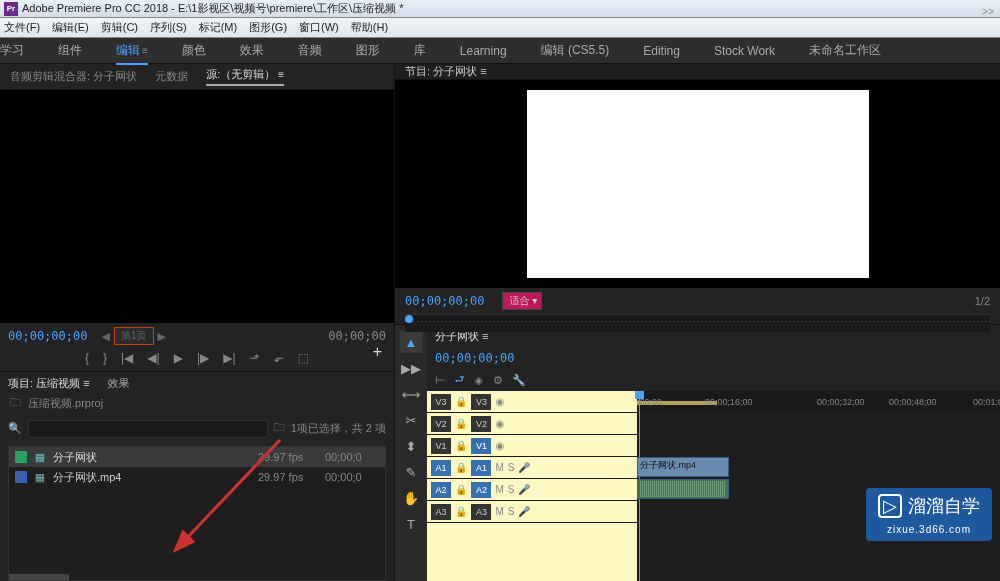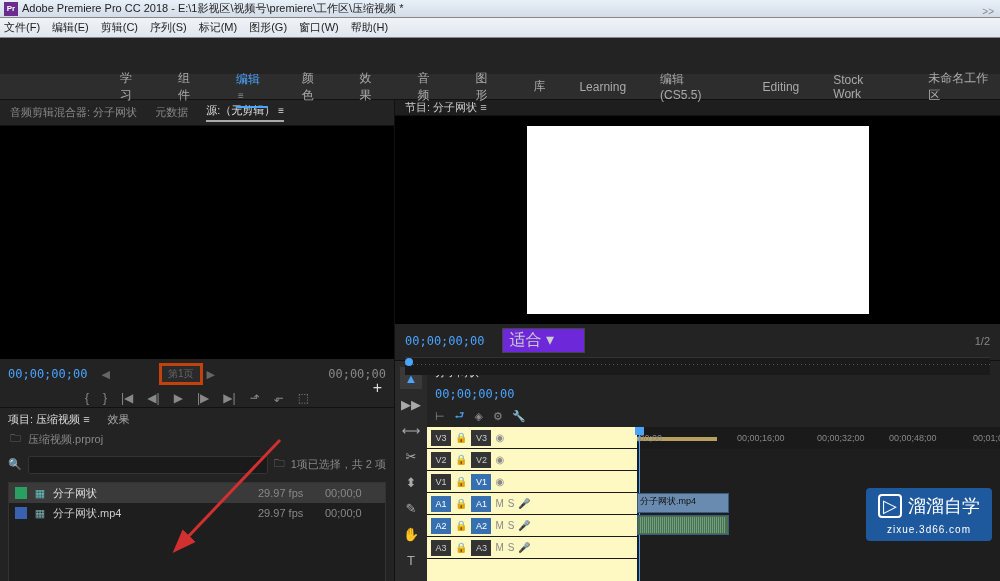--- a/index.html
+++ b/index.html
@@ -2,38 +2,38 @@
 <html><head>
 <meta charset="utf-8">
 <style>
 * { box-sizing: border-box; margin: 0; padding: 0; }
 body { font-family: "Microsoft YaHei", Arial, sans-serif; font-size: 11px; background: #232323; color: #ccc; width: 1000px; height: 581px; overflow: hidden; position: relative; }
 .titlebar { background: linear-gradient(#e8f0f8, #d4dce8); height: 18px; display: flex; align-items: center; padding: 0 4px; border-bottom: 1px solid #888; }
 .titlebar .logo { width: 14px; height: 14px; background: #6a2c8f; display: inline-flex; align-items: center; justify-content: center; color: #fff; font-size: 8px; font-weight: bold; margin-right: 4px; }
 .titlebar-text { color: #222; font-size: 11px; }
 .menubar { background: linear-gradient(#f0f4f8, #e0e6ee); height: 20px; display: flex; align-items: center; padding: 0 4px; gap: 12px; color: #222; border-bottom: 1px solid #888; }
 .menubar span { cursor: pointer; }
-.workspace-bar { background: #2d2d2d; height: 26px; display: flex; align-items: center; gap: 34px; padding-left: 120px; color: #aaa; font-size: 12px; border-bottom: 1px solid #111; margin-top: 36px; }
+.workspace-bar { background: #2d2d2d; height: 26px; display: flex; align-items: center; gap: 34px; color: #aaa; font-size: 12px; border-bottom: 1px solid #111; }
 .workspace-bar span { cursor: pointer; position: relative; }
 .workspace-bar .active { color: #4aa3ff; }
 .workspace-bar .active::after { content: ""; position: absolute; bottom: -6px; left: 0; right: 0; height: 2px; background: #4aa3ff; }
 .ws-menu { font-size: 10px; color: #888; margin-left: 2px; }
 .main { display: flex; height: calc(100% - 64px); }
 .left { width: 395px; display: flex; flex-direction: column; border-right: 1px solid #111; }
 .right { flex: 1; display: flex; flex-direction: column; }
 .panel-tabs { background: #232323; height: 26px; display: flex; align-items: center; padding: 0 10px; gap: 18px; color: #888; font-size: 11px; border-bottom: 1px solid #111; }
 .panel-tabs span { cursor: pointer; }
 .panel-tabs .active { color: #ddd; border-bottom: 2px solid #aaa; padding-bottom: 2px; }
 .panel-tabs .menu-icon { font-size: 10px; }
 .source-panel { flex: 1; background: #1e1e1e; position: relative; display:flex; flex-direction:column; }
 .source-black { flex:1; background: #000; }
 .source-controls { background: #232323; height: 48px; padding: 4px 8px; }
 .timecode { color: #4aa3ff; font-size: 12px; font-family: monospace; }
 .page-nav { display: inline-flex; align-items: center; gap: 4px; color: #666; margin: 0 14px; }
-.page-box { border: 3px solid #c2410c; background: #2a2a2a; padding: 1px 6px; font-size: 10px; margin-left: 45px; }
+.page-box { border: 1px solid #c2410c; background: #2a2a2a; padding: 1px 6px; font-size: 10px; }
 .transport { display: flex; gap: 14px; color: #888; margin-top: 6px; justify-content: center; align-items: center; font-size: 12px; }
 .transport span { cursor:pointer; }
 .add-btn { position: absolute; right: 12px; bottom: 10px; color: #ddd; font-size: 16px; cursor: pointer; }
 .project-panel { height: 210px; background: #232323; border-top: 1px solid #111; display: flex; flex-direction: column; justify-content: space-between; }
 .proj-tabs { height: 22px; display: flex; align-items: center; padding: 0 8px; gap: 18px; color: #aaa; }
 .proj-tabs .active { color: #ddd; }
 .proj-filename { color: #888; padding: 2px 8px 4px 28px; font-size: 11px; }
 .folder-icon { color: #888; margin-right: 4px; position: absolute; left: 10px; }
 .proj-row { display: flex; align-items: center; padding: 4px 8px; gap: 6px; }
 .search-box { flex: 1; background: #1a1a1a; border: 1px solid #333; height: 18px; border-radius: 2px; }
@@ -53,21 +53,21 @@
 .row-fps { width: 67px; color: #888; }
 .row-start { width: 60px; color: #888; }
 .sort-arrow { color: #888; }
 .scroll-thumb { position:absolute; bottom:0; left:0; width:60px; height:6px; background:#444; }
 .program-panel { height: 260px; background: #1e1e1e; display: flex; flex-direction: column; }
 .prog-tabs { height: 26px; display: flex; align-items: center; padding: 0 10px; color: #ccc; border-bottom: 1px solid #111; }
 .prog-preview { flex: 1; background: #000; display: flex; align-items: center; justify-content: center; padding: 10px; }
 .prog-white { width: 342px; height: 188px; background: #fff; }
 .prog-controls { background: #232323; padding: 4px 10px; display: flex; flex-direction: column; }
 .prog-top { display: flex; align-items: center; gap: 18px; }
-.fit-select { background: #6d28d9; border: 1px solid #444; color: #ccc; font-size: 16px; padding: 1px 30px 1px 6px; position: relative; }
+.fit-select { background: #be185d; border: 1px solid #444; color: #ccc; font-size: 10px; padding: 1px 4px 1px 6px; position: relative; }
 .prog-fraction { margin-left: auto; color: #888; }
 .prog-ruler { height: 18px; background: #1a1a1a; margin-top: 4px; position: relative; border-top: 1px solid #333; }
 .prog-ruler::before { content:""; position:absolute; left:0; right:0; top:6px; height:1px; background:repeating-linear-gradient(90deg,#555 0 1px,transparent 1px 4px); }
 .prog-playhead { position:absolute; left:0; top:0; width:8px; height:8px; background:#4aa3ff; border-radius:50%; }
 .prog-buttons { display: flex; gap: 14px; justify-content: center; align-items: center; margin-top: 4px; color: #aaa; font-size: 12px; }
 .prog-buttons span { cursor: pointer; }
 .timeline-panel { flex: 1; background: #232323; border-top: 1px solid #111; display: flex; }
 .tl-tools { width: 32px; background: #2a2a2a; display: flex; flex-direction: column; align-items: center; gap: 4px; padding-top: 6px; }
 .tl-tools span { width: 22px; height: 22px; display: flex; align-items: center; justify-content: center; cursor: pointer; color: #aaa; font-size: 13px; }
 .tl-tools .active { background: #3a3a3a; color: #4aa3ff; }
@@ -313,21 +313,21 @@
   <div class="tl-track-btn ">A3</div>
   <span class="tl-eye">M</span>
   <span class="tl-eye">S</span>
   <span class="tl-eye">🎤</span>
               </div>
             </div>
           <div class="tl-ruler-area">
             <div class="tl-ruler" id="tl-ruler">
               <div class="tl-work-area"></div>
             <span style="left: 0px;">;00;00</span>
-                <span style="left: 100px;">00;00;16;00</span>
+                <span style="left: 68px;">00;00;16;00</span>
                 <span style="left: 168px; margin-left: 12px;">00;00;32;00</span>
                 <span style="left: 252px;">00;00;48;00</span>
                 <span style="left: 336px;">00;01;04;02</span>
               </div>
             <div class="tl-playhead"></div>
             <div class="tl-clips">
               <div class="tl-clip" style="top:44px;left:0;width:92px;">分子网状.mp4</div>
               <div class="tl-clip audio" style="top:66px;left:0;width:92px;">
                   <div class="wave"></div>
                 </div>

